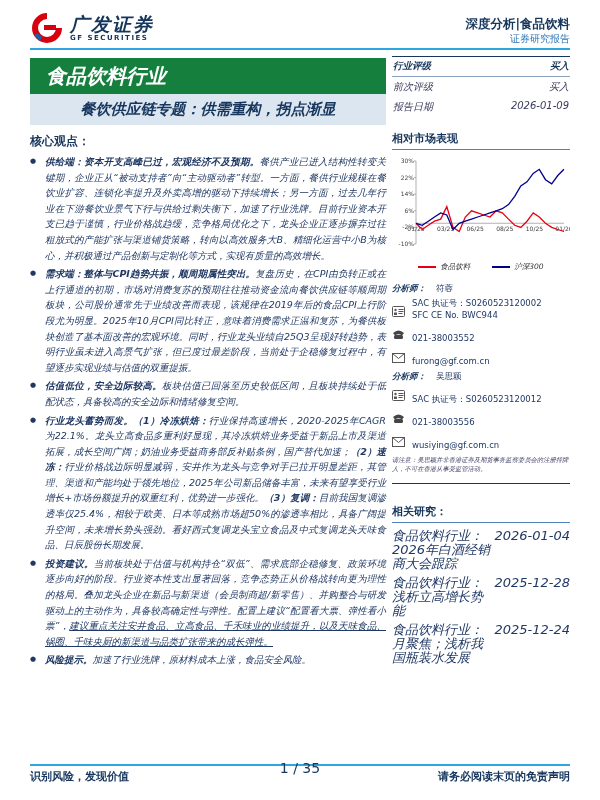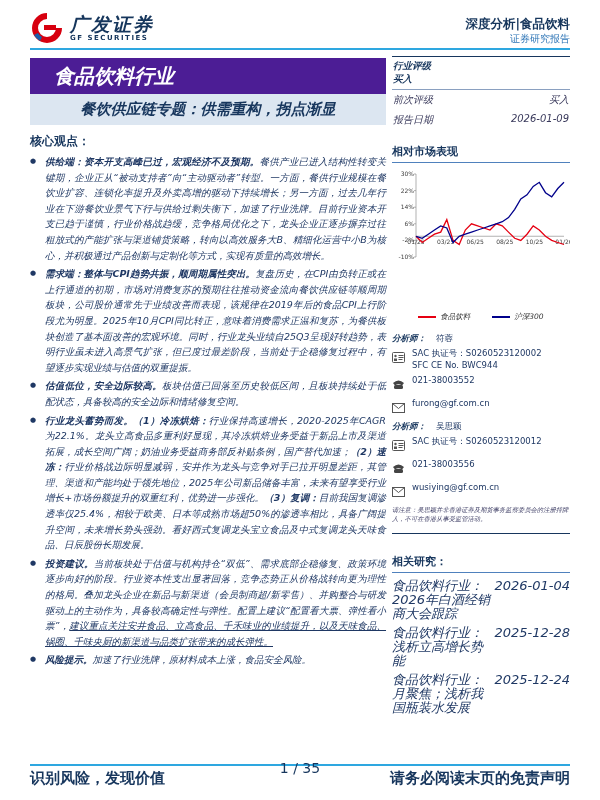--- a/index.html
+++ b/index.html
@@ -9,61 +9,61 @@
   .hdr{position:absolute;left:30px;right:30px;top:8px;height:40px;display:flex;justify-content:space-between;align-items:center;}
   .logo-wrap{display:flex;align-items:center;gap:6px;}
   .logo-txt .cn{font-size:19px;font-weight:bold;color:#16365c;letter-spacing:2px;line-height:20px;font-style:italic;}
   .logo-txt .en{font-size:7px;font-weight:bold;color:#16365c;letter-spacing:1.5px;line-height:9px;}
   .hdr-right{text-align:right;padding-top:4px;}
   .hdr-cat{font-size:12.5px;font-weight:bold;color:#16365c;line-height:16px;}
   .hdr-sub{font-size:10px;color:#2e75b6;line-height:13px;}
   .hdr-rule{position:absolute;left:30px;right:30px;top:48px;height:2px;background:#2ea7e0;}
   
   .banner{position:absolute;left:30px;top:58px;width:356px;}
-  .banner-ind{background:#4c1d95;color:#fff;font-size:20px;font-weight:bold;font-style:italic;
-              font-family:"DejaVu Serif","Liberation Serif",serif;padding:5px 0 5px 24px;line-height:26px;}
+  .banner-ind{background:#15803d;color:#fff;font-size:20px;font-weight:bold;font-style:italic;
+              font-family:"DejaVu Serif","Liberation Serif",serif;padding:5px 0 5px 16px;line-height:26px;}
   .banner-title{background:#dce6f1;color:#17365d;font-size:15px;font-weight:bold;font-style:italic;
               font-family:"DejaVu Serif","Liberation Serif",serif;text-align:center;padding:6px 2px;line-height:19px;}
   
   .leftcol{position:absolute;left:30px;top:133px;width:356px;}
   .core-head{font-size:12px;font-weight:bold;color:#17365d;margin:0 0 4px 0;}
   ul.core{list-style:none;margin:0;padding:0;}
   ul.core li{position:relative;padding-left:15px;margin:0 0 3px 0;font-size:9.5px;line-height:15.6px;
              text-align:justify;font-style:italic;color:#1f3864;}
   ul.core li::before{content:"\25CF";position:absolute;left:0;top:0;font-size:7px;color:#1f3864;font-style:normal;}
   .seg-b{font-weight:bold;}
   .seg-u{text-decoration:underline;}
   
   .rightcol{position:absolute;left:392px;top:56px;width:178px;}
   .rating{width:100%;margin-bottom:14px;}
   .rating-row{display:flex;justify-content:space-between;font-size:10px;padding:3px 1px;color:#3a3a5c;font-style:italic;}
-  .rating-row.first{border-top:1.5px solid #17365d;border-bottom:1px solid #8aa0c0;font-weight:bold;font-size:9.5px;color:#17365d;flex-direction:column;}
+  .rating-row.first{border-top:1.5px solid #17365d;border-bottom:1px solid #8aa0c0;font-weight:bold;font-size:9.5px;color:#17365d;}
   .sec{margin-bottom:10px;}
   .sec-head{font-size:11px;font-weight:bold;color:#17365d;border-bottom:1.2px solid #4f81bd;padding-bottom:3px;margin-bottom:6px;}
   
   .legend{display:flex;justify-content:center;gap:22px;margin-top:2px;}
-  .legend-item{display:flex;align-items:center;gap:4px;font-size:7.5px;color:#333;font-style:italic;margin-top:37px;}
+  .legend-item{display:flex;align-items:center;gap:4px;font-size:7.5px;color:#333;font-style:italic;}
   .legend-swatch{display:inline-block;width:18px;height:2px;}
   
   .an-row{display:flex;font-size:8.5px;line-height:12px;margin-bottom:2px;}
   .an-label{font-weight:bold;color:#17365d;width:44px;flex:none;font-style:italic;}
   .an-name{color:#1f3864;}
-  .an-line{display:flex;align-items:flex-start;margin:3px 0;}
+  .an-line{display:flex;align-items:flex-end;margin:3px 0;}
   .an-ic{width:20px;flex:none;padding-top:1px;}
   .an-tx{font-size:8.5px;color:#1f3864;line-height:12px;}
   .an-note{font-size:6.3px;color:#44446a;line-height:9px;margin-top:4px;font-style:italic;}
   
   .rel{border-top:1px solid #17365d;padding-top:20px;}
   .rel-item{display:flex;justify-content:flex-start;font-size:13px;line-height:14px;margin-bottom:5px;font-style:italic;}
   .rel-title{width:112px;color:#1f3864;}
   .rel-date{color:#1f3864;white-space:nowrap;}
   
   .ftr-rule{position:absolute;left:30px;right:30px;top:764px;height:1.6px;background:#2ea7e0;}
   .ftr{position:absolute;left:30px;right:30px;top:769px;display:flex;justify-content:space-between;
-       font-size:15px;font-weight:bold;color:#17365d;}
+       font-size:11px;font-weight:bold;color:#17365d;}
   .ftr-page{position:absolute;left:0;right:0;top:760px;text-align:center;font-size:14px;color:#17365d;}
   svg text{font-family:"DejaVu Sans",sans-serif;}
 </style>
 </head>
 <body>
 
 <div class="page">
 
   <div class="hdr">
     <div class="logo-wrap">

